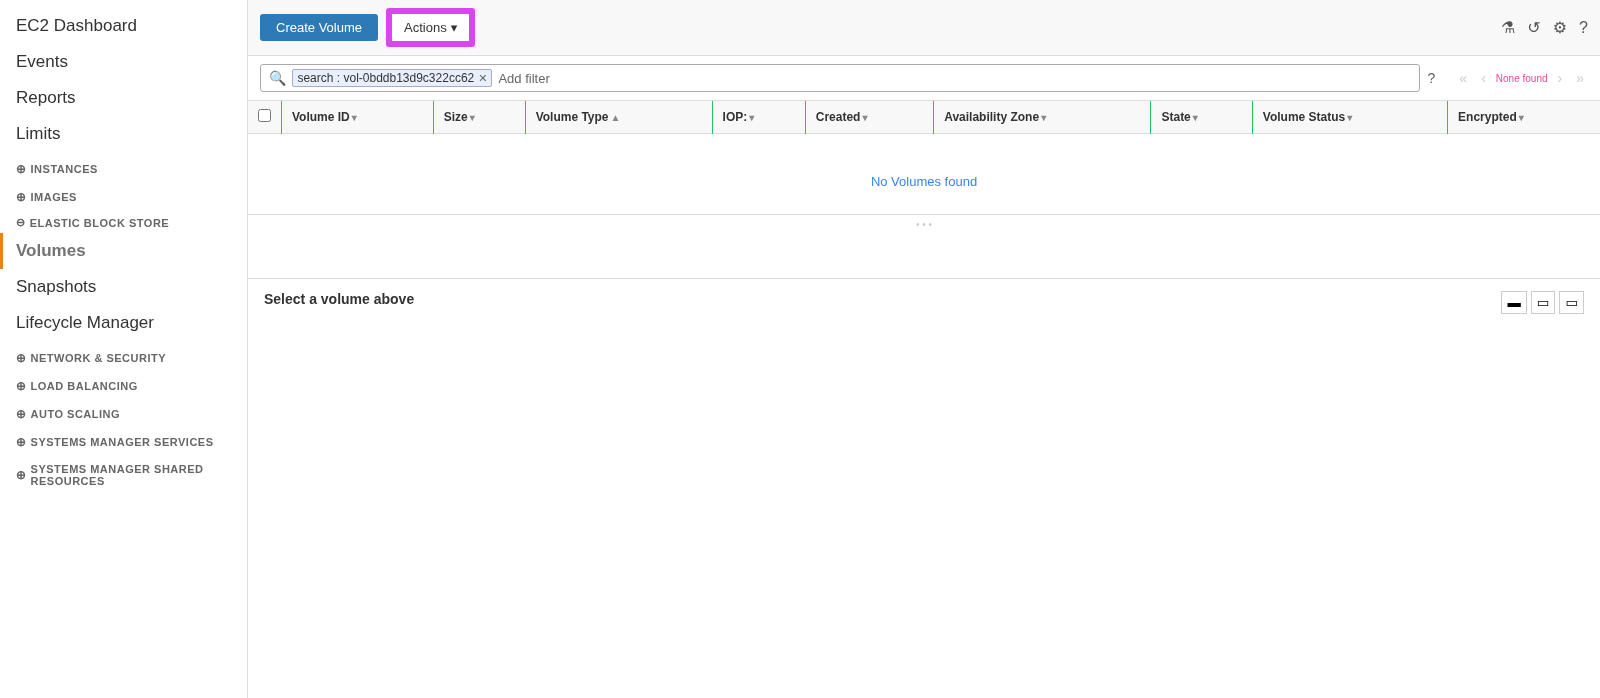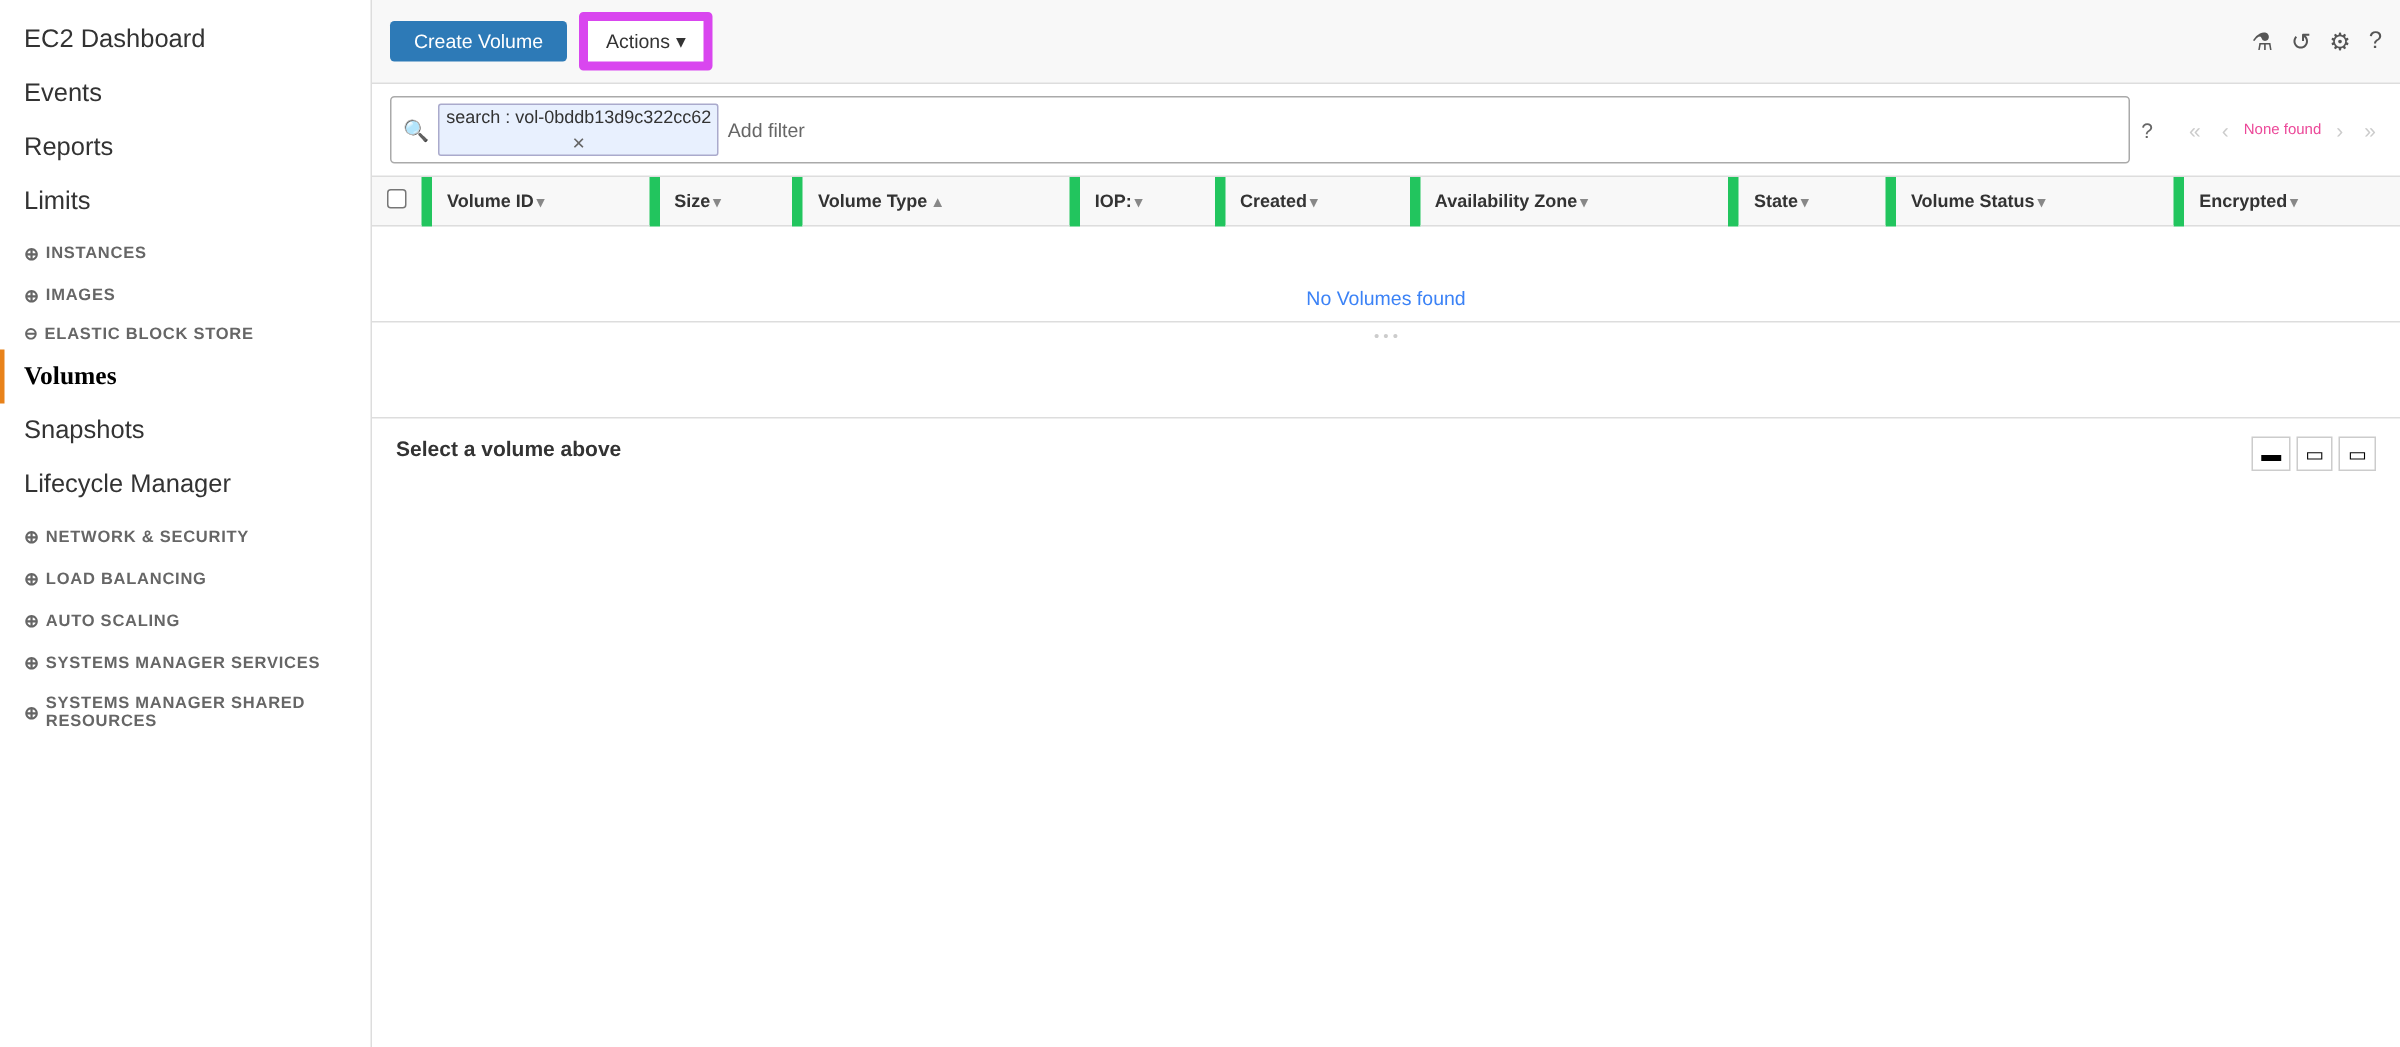--- a/index.html
+++ b/index.html
@@ -16,25 +16,24 @@
     }
     .sidebar-item {
       padding: 8px 16px;
       cursor: pointer;
       color: #333;
       font-size: 17px;
       display: flex;
       align-items: center;
     }
     .sidebar-item.active {
-      color: #000000;
+      color: #737373;
       font-weight: bold;
       border-left: 3px solid #e8821a;
       padding-left: 13px;
-      font-family: Liberation Serif, serif;
     }
     .sidebar-section {
       padding: 10px 16px 4px 16px;
       font-size: 11px;
       color: #666;
       font-weight: bold;
       letter-spacing: 0.5px;
       display: flex;
       align-items: center;
       gap: 4px;
@@ -130,21 +129,20 @@
     .search-icon { color: #666; font-size: 14px; }
     .search-tag {
       display: flex;
       align-items: center;
       background: #e8f0fe;
       border: 1px solid #aac;
       border-radius: 2px;
       padding: 1px 4px;
       font-size: 12px;
       gap: 4px;
-      flex-direction: column;
     }
     .search-tag-close {
       cursor: pointer;
       color: #666;
       font-size: 11px;
     }
     .add-filter {
       color: #666;
       font-size: 13px;
       cursor: pointer;
@@ -191,21 +189,21 @@
     .data-table thead tr {
       background: #f8f8f8;
       border-bottom: 1px solid #ddd;
     }
     .data-table th {
       padding: 8px 10px;
       text-align: left;
       font-size: 12px;
       font-weight: 600;
       color: #333;
-      border-right: 7px solid #22c55e;
+      border-right: 1px solid #22c55e;
       white-space: nowrap;
       cursor: pointer;
     }
     .data-table th:last-child { border-right: none; }
     .data-table th .sort-icon { color: #888; font-size: 10px; margin-left: 2px; }
     .checkbox-col { width: 32px; text-align: center; }
     .no-data {
       text-align: center;
       padding: 40px;
       color: #3b82f6;

